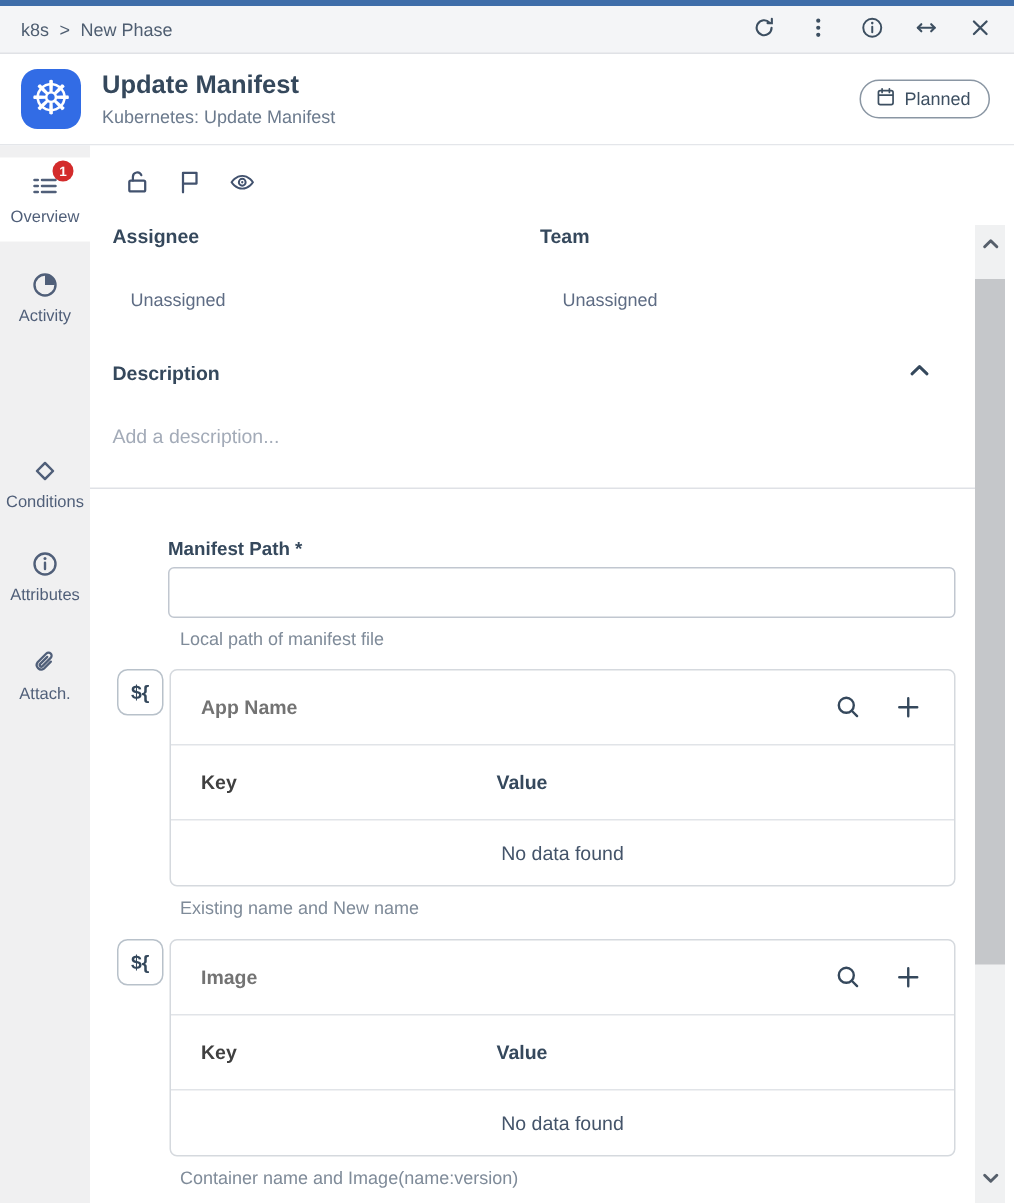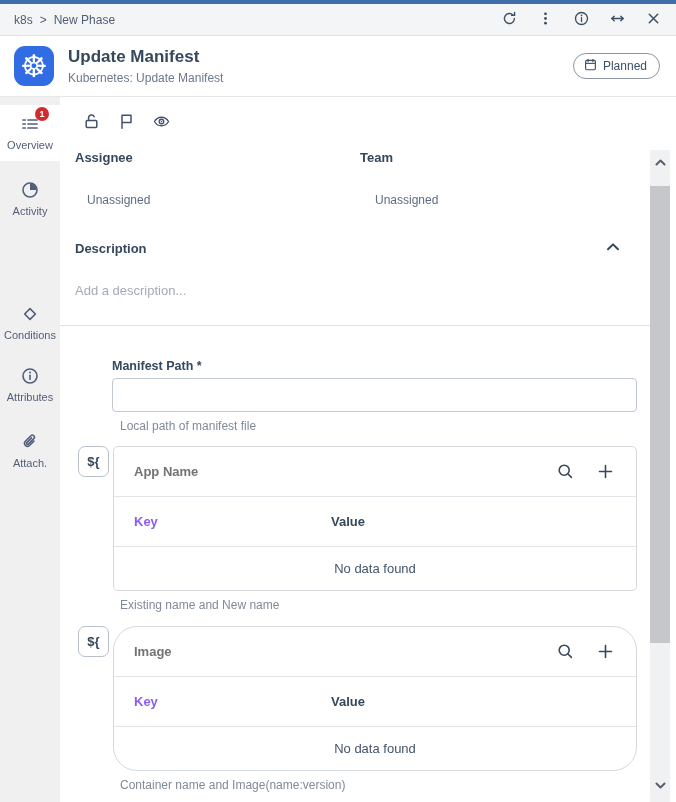--- a/index.html
+++ b/index.html
@@ -69,21 +69,21 @@
 
   .kv-panel { width:524px; border:1px solid #d5d9de; border-radius:5px; background:#fff; }
   .panel-head { height:50px; border-bottom:1px solid #e1e4e8; display:flex; align-items:center;
                 padding:0 22px 0 20px; }
   .panel-title { flex:1; font-size:13px; font-weight:bold; color:#737373; }
   .panel-actions { display:flex; align-items:center; gap:23px; }
   .panel-actions button { background:none; border:none; color:#35485c; cursor:pointer;
                           width:17px; height:17px; padding:0; }
   .panel-actions svg { width:17px; height:17px; display:block; }
   .panel-cols { height:50px; border-bottom:1px solid #e1e4e8; position:relative; }
-  .col-key { position:absolute; left:20px; top:17px; font-size:13px; font-weight:bold; color:#8b5cf6; }
+  .col-key { position:absolute; left:20px; top:17px; font-size:13px; font-weight:bold; color:#404040; }
   .col-value { position:absolute; left:217px; top:17px; font-size:13px; font-weight:bold; color:#35485c; }
   .panel-empty { height:43px; display:flex; align-items:center; justify-content:center;
                  font-size:13px; color:#44546a; }
 
   
   .scrollbar { position:absolute; left:590px; top:53px; width:20px; height:652px; background:#f0f1f2; }
   .sb-arrow { position:absolute; left:0; width:20px; height:22px; display:flex; align-items:center;
               justify-content:center; color:#565f6b; cursor:pointer; background:none; border:none; }
   .sb-arrow svg { width:13px; height:13px; }
   .sb-up { top:3px; }
@@ -260,21 +260,21 @@
       </div>
       <div class="panel-cols">
         <span class="col-key">Key</span>
         <span class="col-value">Value</span>
       </div>
       <div class="panel-empty">No data found</div>
     </div>
     <div class="abs helper" style="left:60px; top:501px;">Existing name and New name</div>
 
     <button class="var-token abs" style="left:18px; top:529px;">${</button>
-    <div class="kv-panel abs" style="left:53px; top:529px;border-radius:24px;">
+    <div class="kv-panel abs" style="left:53px; top:529px;">
       <div class="panel-head">
         <span class="panel-title">Image</span>
         <span class="panel-actions">
           <button><span><svg viewBox="0 0 17 17" fill="none" stroke="currentColor" stroke-width="1.6" stroke-linecap="round">
                   <circle cx="7.2" cy="7.2" r="5"></circle>
                   <path d="M11 11l3.4 3.4"></path>
                 </svg></span></button>
           <button><span><svg viewBox="0 0 17 17" fill="none" stroke="currentColor" stroke-width="1.6" stroke-linecap="round">
                   <path d="M8.5 2.5v12M2.5 8.5h12"></path>
                 </svg></span></button>

